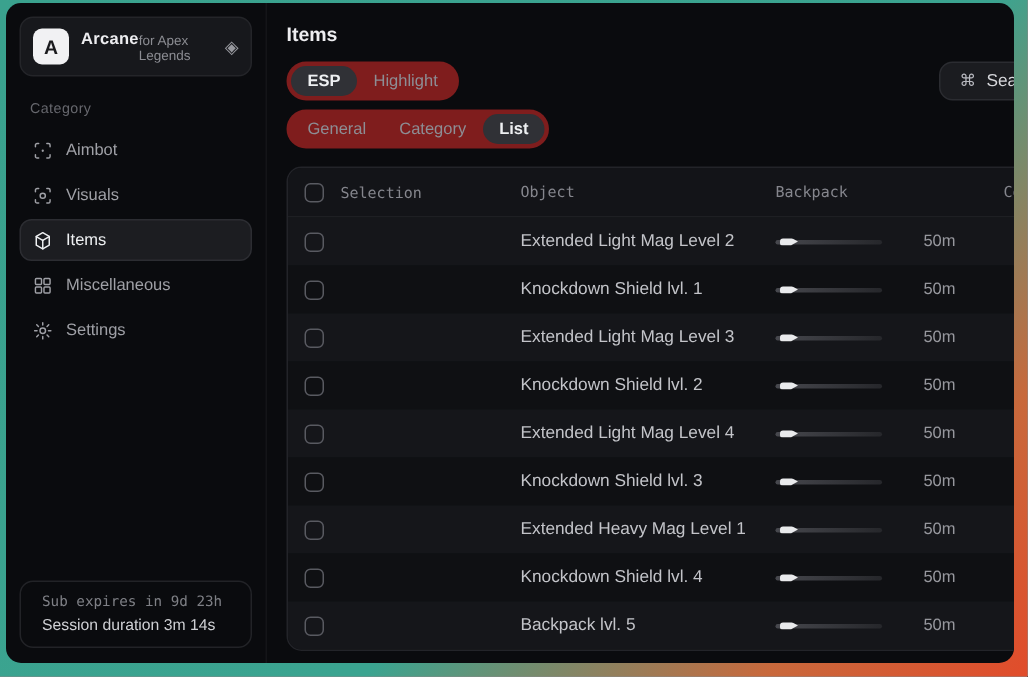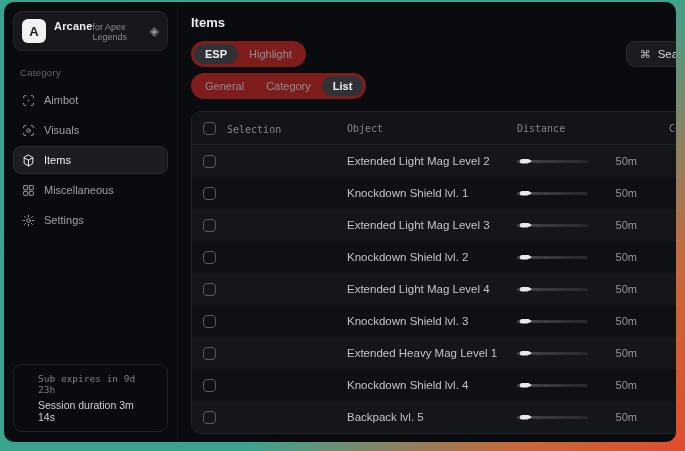--- a/index.html
+++ b/index.html
@@ -36,21 +36,21 @@
   .nav { display:flex; flex-direction:column; gap:2px; }
   .nav-item {
     display:flex; align-items:center; gap:9px; height:28px; padding:0 8px;
     border-radius:8px; color:#9fa0a6; font-size:11px;
     border:1px solid transparent; cursor:pointer;
   }
   .nav-item.active { background:#1c1d21; border-color:#2c2d32; color:#eef0f2; }
   .nav-icon { width:13px; height:13px; display:flex; align-items:center; justify-content:center; }
   .nav-icon svg { width:13px; height:13px; stroke:currentColor; fill:none; stroke-width:1.8; stroke-linecap:round; stroke-linejoin:round; }
   .spacer { flex:1; }
-  .footer-card { border:1px solid #222327; border-radius:9px; padding:8px 24px; }
+  .footer-card { border:1px solid #222327; border-radius:9px; padding:8px 14px; }
   .sub-expires { font-family:"DejaVu Sans Mono", monospace; font-size:9.5px; color:#7f8086; }
   .session-duration { font-size:10.5px; color:#cfd0d4; margin-top:4px; }
   
   .main { flex:1; padding:13px 10px 0 13px; display:flex; flex-direction:column; }
   .main-title { font-size:13px; font-weight:700; color:#ededf0; }
   .controls-row { display:flex; justify-content:space-between; align-items:center; margin-top:11px; }
   .segmented { display:inline-flex; background:#7f1d1d; border-radius:999px; padding:3px; }
   .seg-btn {
     padding:4px 11px; border-radius:999px; font-size:11px; color:#8d8e95;
     background:transparent; border:none; cursor:pointer;
@@ -203,21 +203,21 @@
         </div>
     </div>
 
     <div class="table">
       <div class="t-header">
         <div class="sel-cell">
           <button class="checkbox"></button>
           <span>Selection</span>
         </div>
         <span>Object</span>
-        <span>Distance</span>
+        <span>Backpack</span>
         <span class="col-color-header">Color</span>
       </div>
       <div class="t-body">
           <div class="t-row">
     <div class="sel-cell">
       <button class="checkbox"></button>
     </div>
     <span class="obj-name">Extended Light Mag Level 2</span>
     <div class="distance-cell">
       <div class="slider">

